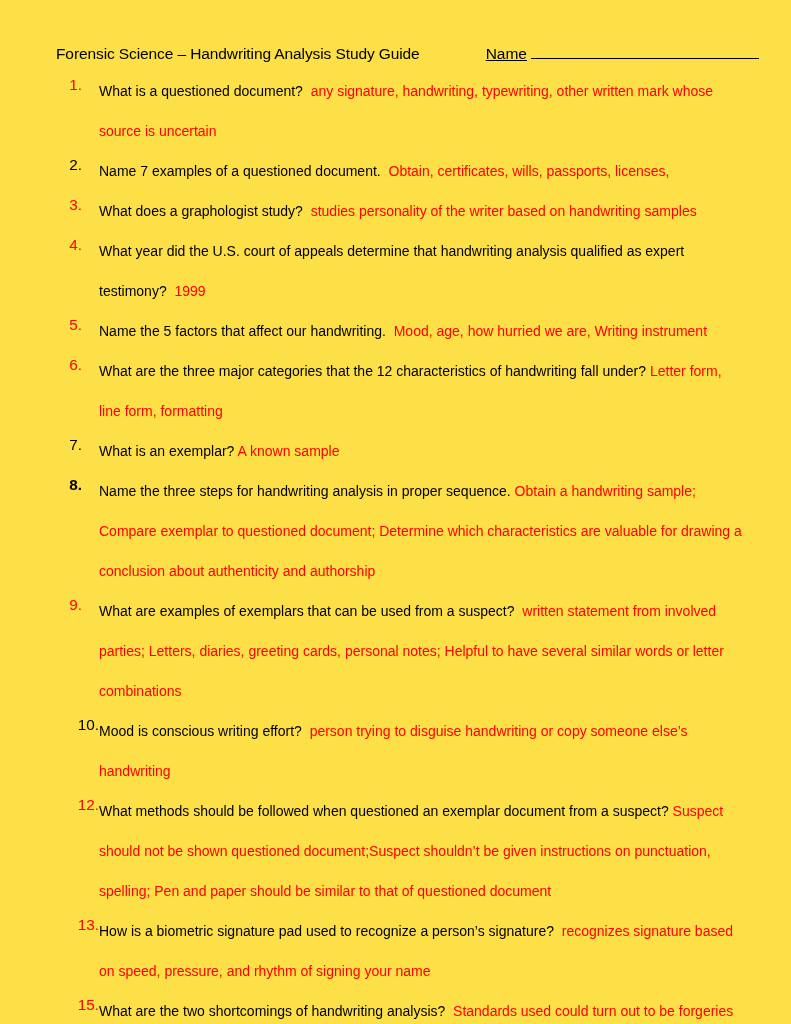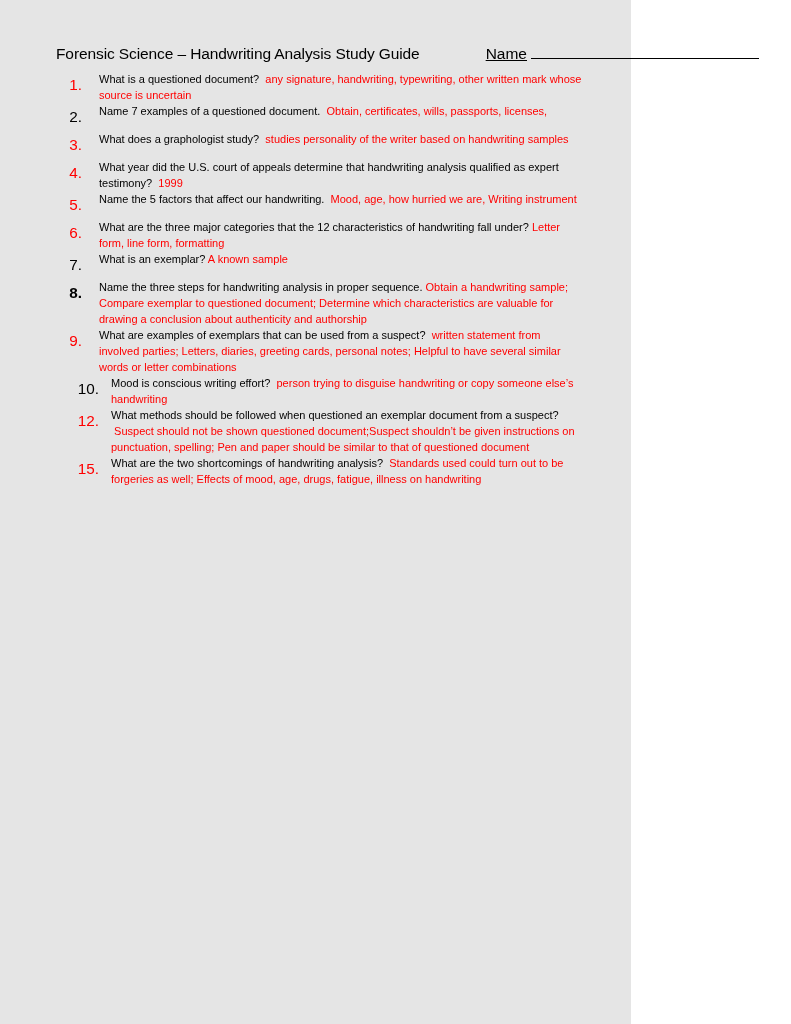--- a/index.html
+++ b/index.html
@@ -10,25 +10,25 @@
   body {
     width: 791px;
     height: 1024px;
     font-family: "Liberation Sans", sans-serif;
     color: #000000;
     overflow: hidden;
   }
 
   .page {
     position: relative;
-    width: 631px;
+    width: 791px;
     height: 1024px;
     box-sizing: border-box;
     padding: 44px 48px 0 56px;
-    background: #e5e5e5;
+    background: #fde047;
   }
 
   
   .header-row {
     display: flex;
     align-items: baseline;
     font-size: 15.5px;
     line-height: 20px;
     white-space: nowrap;
     margin-bottom: 7px;
@@ -77,30 +77,30 @@
     user-select: none;
   }
   
   .qnum.narrow {
     width: 26px;
     margin-right: 17px;
   }
   
   .qnum.wide {
     width: 43px;
-    margin-right: 12px;
+    margin-right: 0px;
   }
   .qnum.red  { color: #FF0000; }
   .qnum.bold { font-weight: bold; }
 
   .qbody {
     flex: 1 1 auto;
     min-width: 0;
-    font-size: 11px;
-    line-height: 16px;
+    font-size: 14px;
+    line-height: 40px;
     text-align: left;
     word-spacing: 0px;
   }
   .q-text {
     color: #000000;
   }
   .a-text {
     color: #FF0000;
   }
   .gap-sm { white-space: pre; }
@@ -157,18 +157,22 @@
       </li>
       <li class="qitem">
         <span class="qnum wide">10.</span>
         <span class="qbody"><span class="q-text">Mood is conscious writing effort?</span><span class="gap-sm">  </span><span class="a-text">person trying to disguise handwriting or copy someone else’s handwriting</span></span>
       </li>
       <li class="qitem">
         <span class="qnum wide red">12.</span>
         <span class="qbody"><span class="q-text">What methods should be followed when questioned an exemplar document from a suspect?</span><span class="gap-sm"> </span><span class="a-text">Suspect should not be shown questioned document;Suspect shouldn’t be given instructions on punctuation, spelling; Pen and paper should be similar to that of questioned document</span></span>
       </li>
       <li class="qitem">
+        <span class="qnum wide red">13.</span>
+        <span class="qbody"><span class="q-text">How is a biometric signature pad used to recognize a person’s signature?</span><span class="gap-sm">  </span><span class="a-text">recognizes signature based on speed, pressure, and rhythm of signing your name</span></span>
+      </li>
+      <li class="qitem">
         <span class="qnum wide red">15.</span>
         <span class="qbody"><span class="q-text">What are the two shortcomings of handwriting analysis?</span><span class="gap-sm">  </span><span class="a-text">Standards used could turn out to be forgeries as well; Effects of mood, age, drugs, fatigue, illness on handwriting</span></span>
       </li>
     </ol>
 
 </div>
 
 </body></html>

